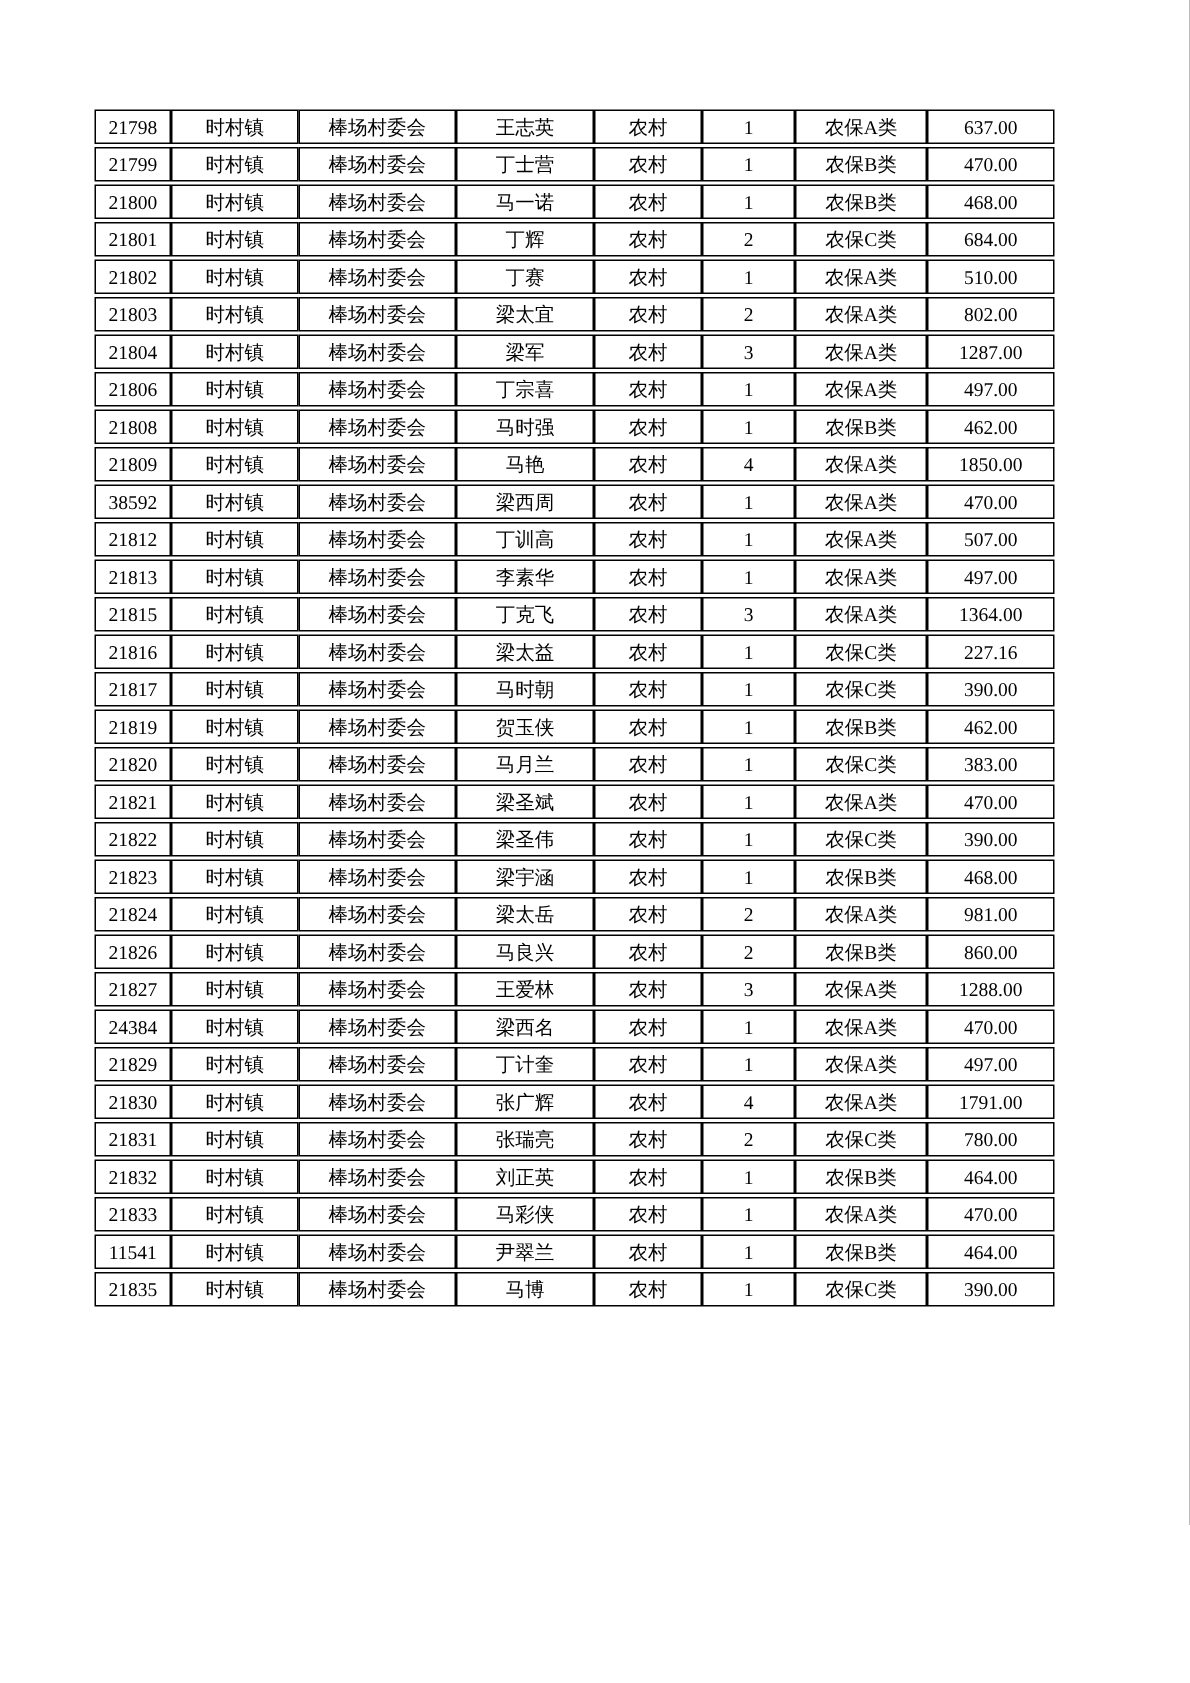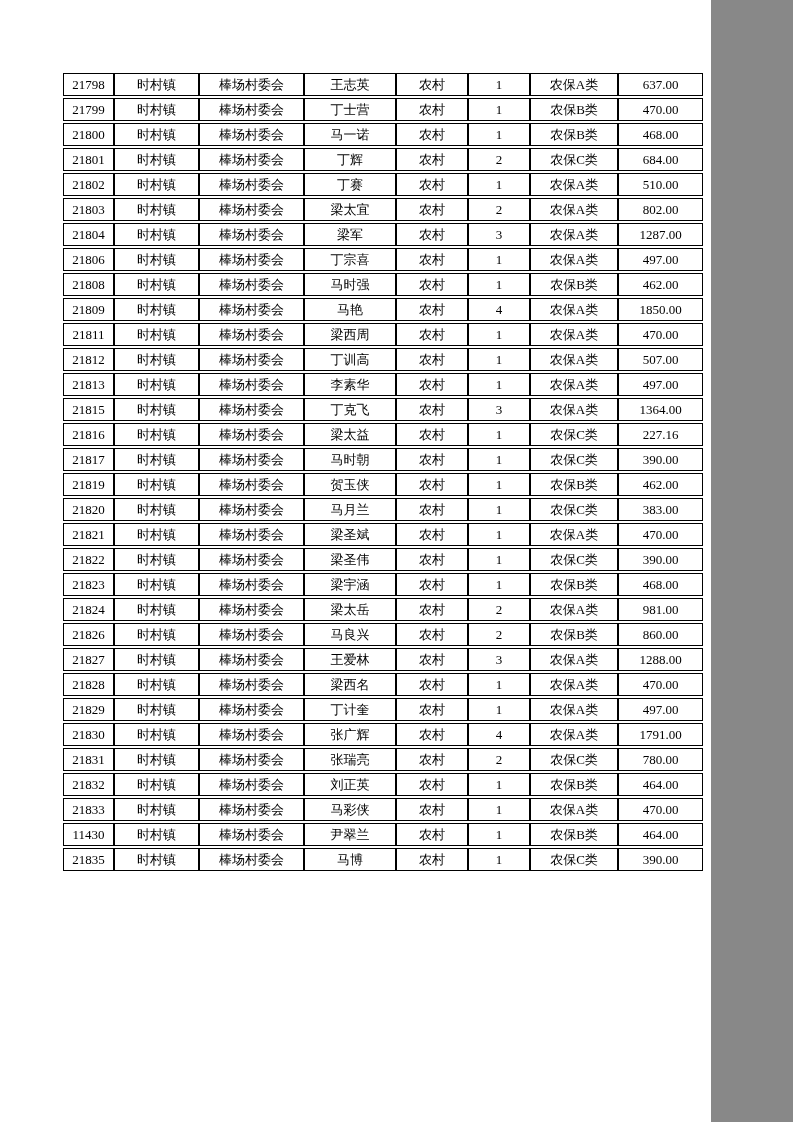--- a/index.html
+++ b/index.html
@@ -7,21 +7,21 @@
     --text-color: #000000;
     --page-bg: #ffffff;
   }
   * { margin: 0; padding: 0; }
   html, body {
     background: #888;
     font-family: "Liberation Serif", "DejaVu Serif", serif;
   }
   .page {
     position: relative;
-    width: 711px;
+    width: 793px;
     height: 1122px;
     background: var(--page-bg);
     overflow: hidden;
     font-family: Liberation Serif, serif;
   }
   table.grid {
     position: absolute;
     left: 63px;
     top: 71px;
     border-collapse: separate;
@@ -159,21 +159,21 @@
     <td>21809</td>
     <td>时村镇</td>
     <td>棒场村委会</td>
     <td>马艳</td>
     <td>农村</td>
     <td>4</td>
     <td>农保A类</td>
     <td>1850.00</td>
   </tr>
         <tr>
-    <td>21811</td>
+    <td>38592</td>
     <td>时村镇</td>
     <td>棒场村委会</td>
     <td>梁西周</td>
     <td>农村</td>
     <td>1</td>
     <td>农保A类</td>
     <td>470.00</td>
   </tr>
         <tr>
     <td>21812</td>
@@ -299,21 +299,21 @@
     <td>21827</td>
     <td>时村镇</td>
     <td>棒场村委会</td>
     <td>王爱林</td>
     <td>农村</td>
     <td>3</td>
     <td>农保A类</td>
     <td>1288.00</td>
   </tr>
         <tr>
-    <td>21828</td>
+    <td>24384</td>
     <td>时村镇</td>
     <td>棒场村委会</td>
     <td>梁西名</td>
     <td>农村</td>
     <td>1</td>
     <td>农保A类</td>
     <td>470.00</td>
   </tr>
         <tr>
     <td>21829</td>
@@ -359,21 +359,21 @@
     <td>21833</td>
     <td>时村镇</td>
     <td>棒场村委会</td>
     <td>马彩侠</td>
     <td>农村</td>
     <td>1</td>
     <td>农保A类</td>
     <td>470.00</td>
   </tr>
         <tr>
-    <td>11430</td>
+    <td>11541</td>
     <td>时村镇</td>
     <td>棒场村委会</td>
     <td>尹翠兰</td>
     <td>农村</td>
     <td>1</td>
     <td>农保B类</td>
     <td>464.00</td>
   </tr>
         <tr>
     <td>21835</td>

